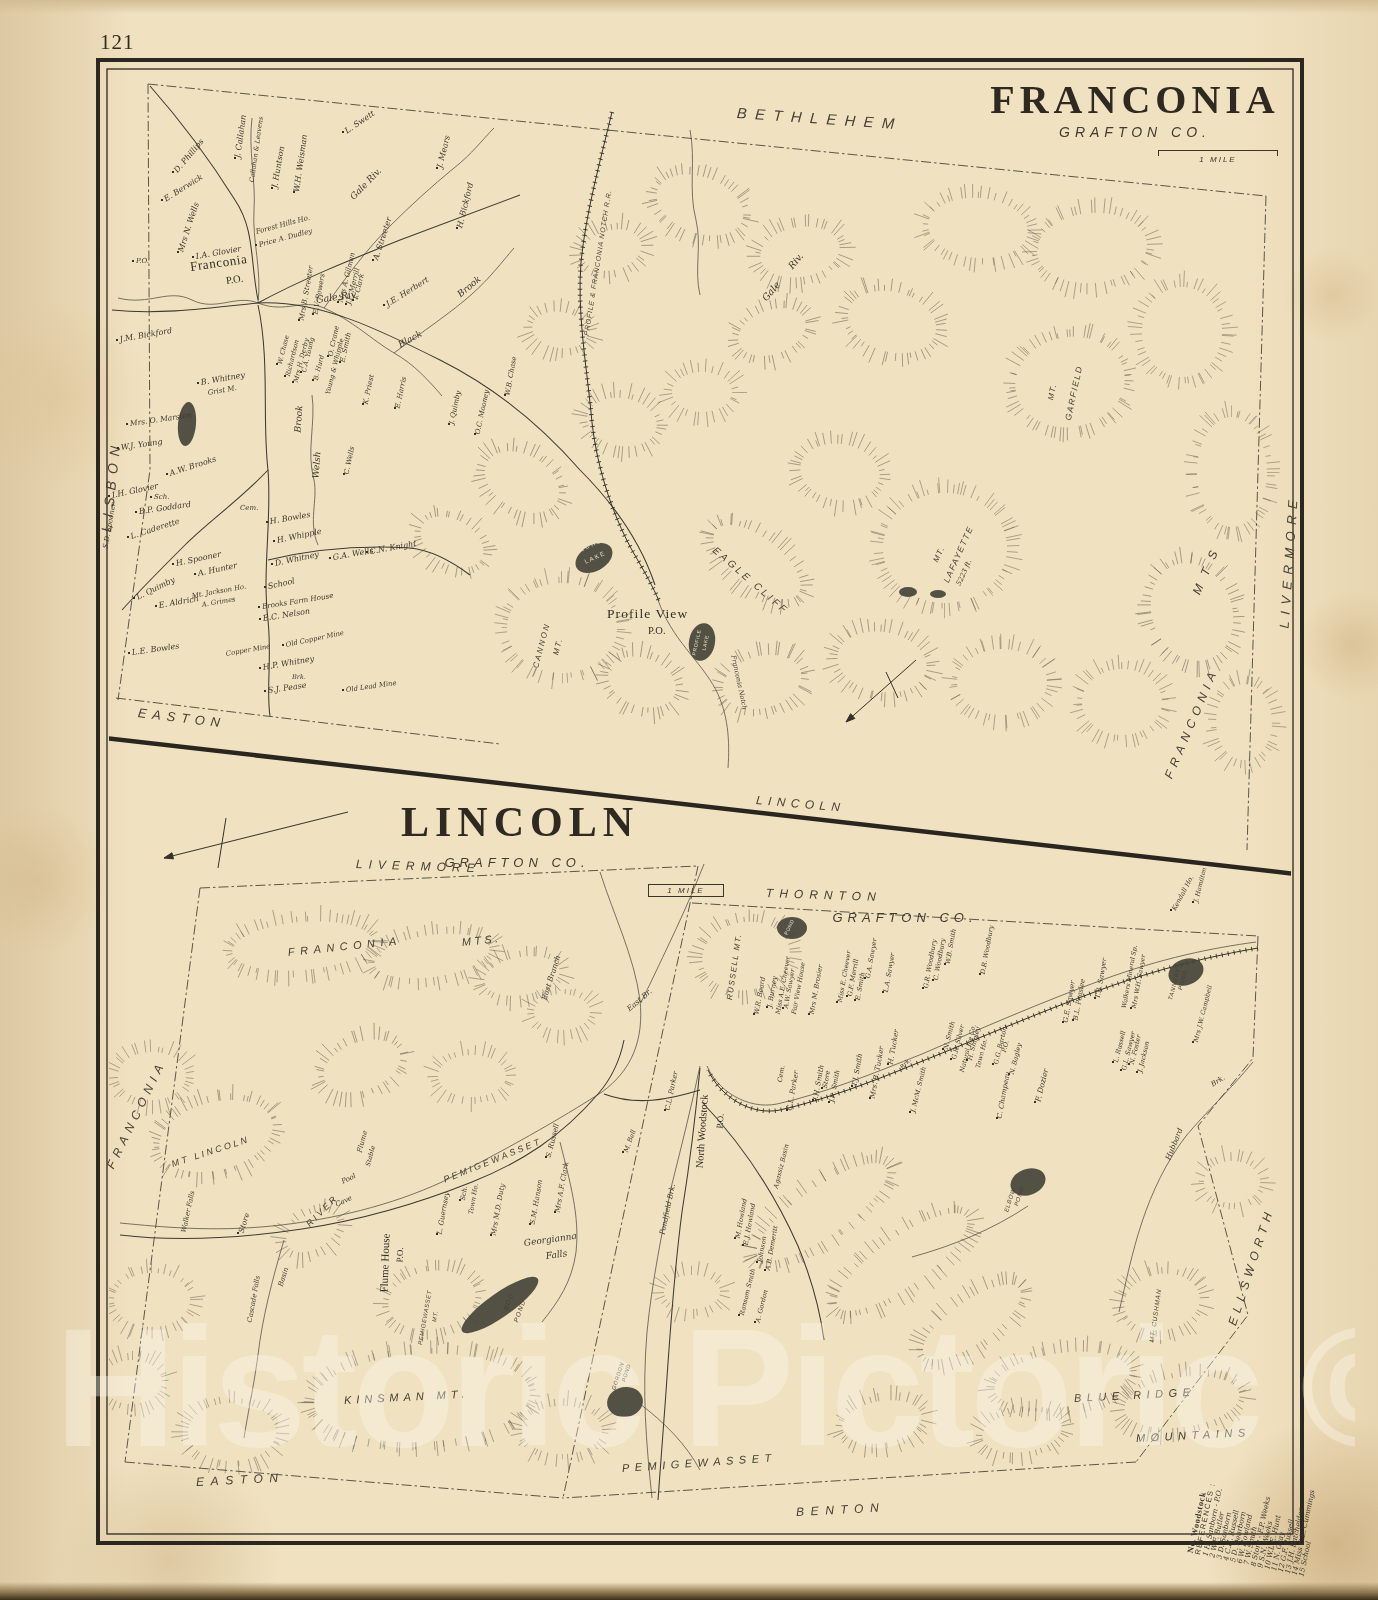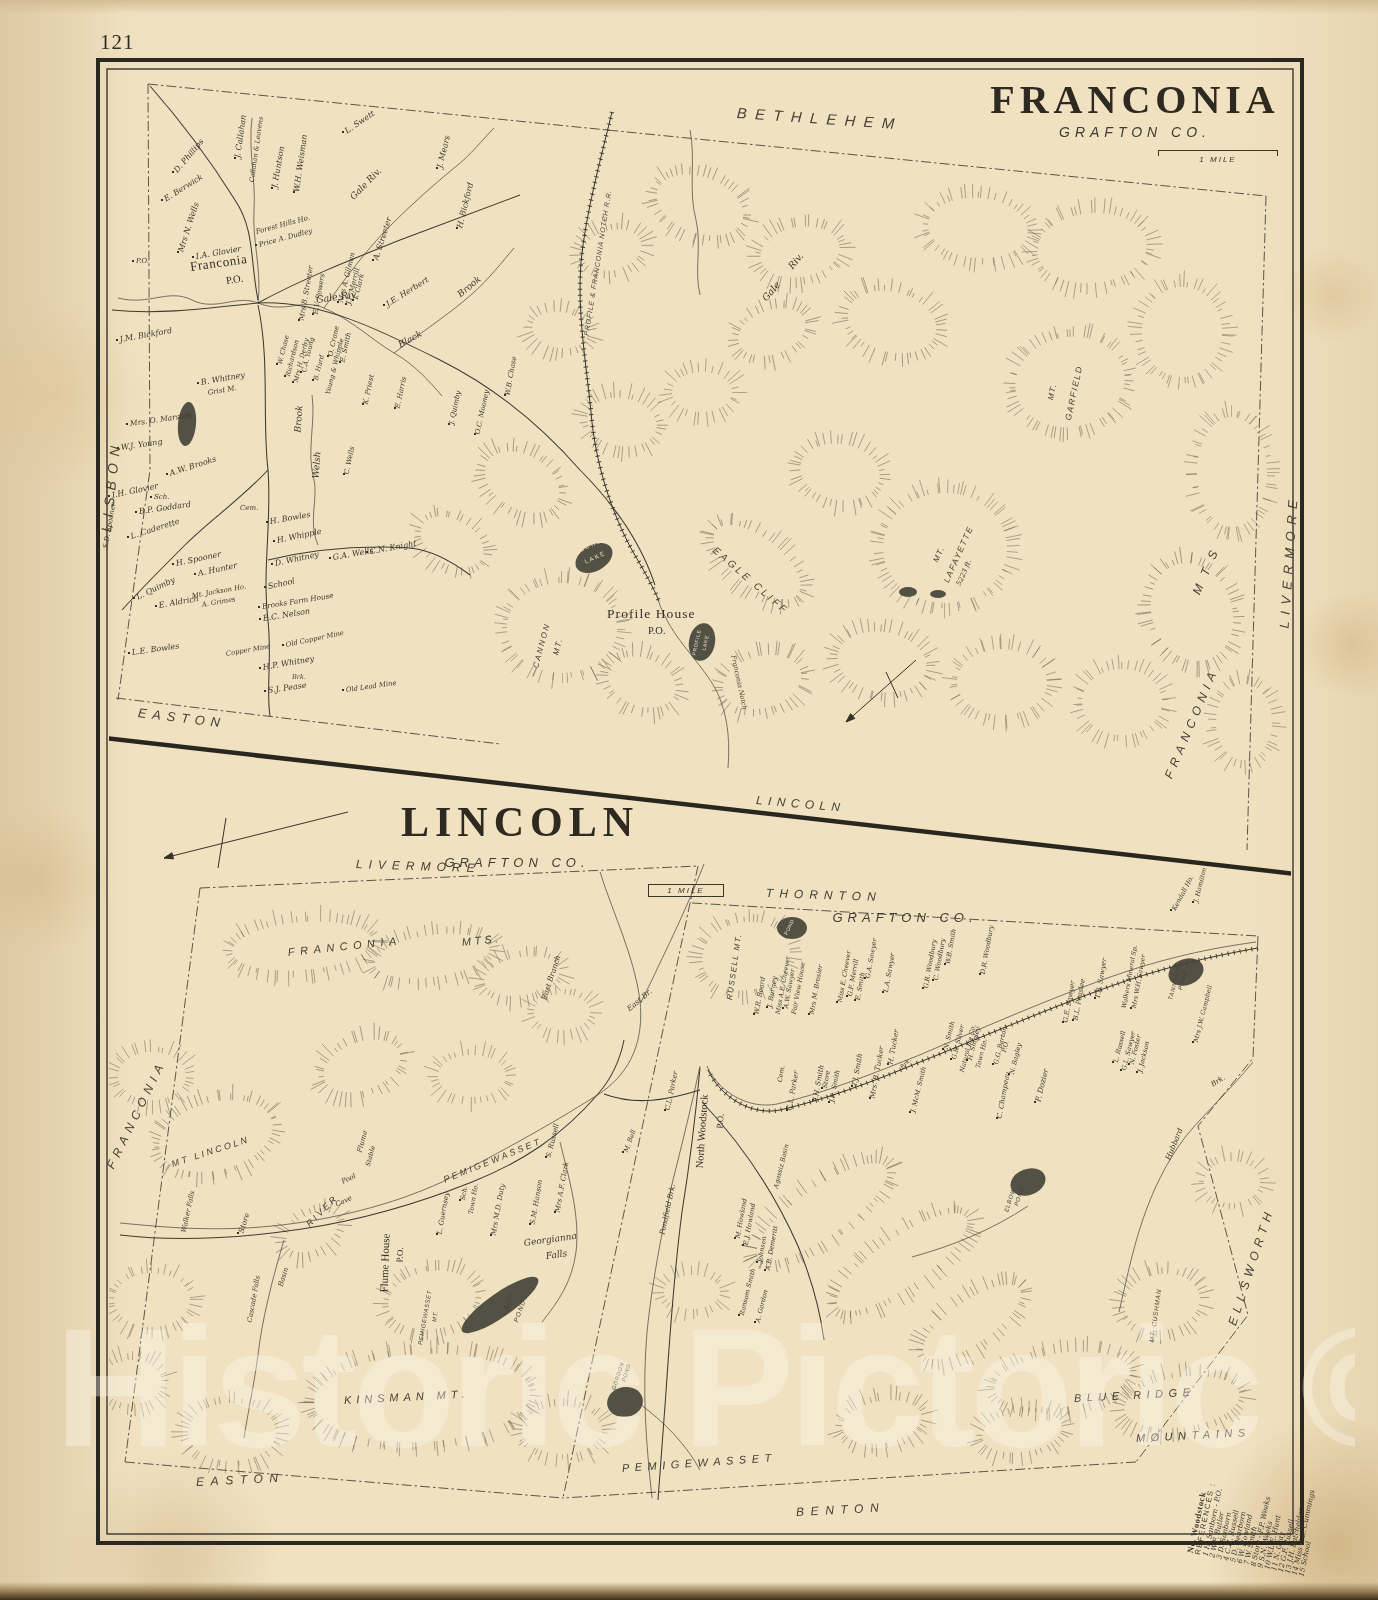--- a/index.html
+++ b/index.html
@@ -2668,21 +2668,21 @@
       <span class="lbl lbl-w" style="left: 694px; top: 652.5px; font-size: 5px; letter-spacing: 0.15em; transform: rotate(-78deg);">PROFILE</span>
       <span class="lbl lbl-w" style="left: 704px; top: 647.5px; font-size: 5px; letter-spacing: 0.15em; transform: rotate(-78deg);">LAKE</span>
       <span class="lbl lbl-i" style="left: 352px; top: 193.5px; font-size: 9px; transform: rotate(-46deg);">Gale Riv.</span>
       <span class="lbl lbl-i" style="left: 316px; top: 295.25px; font-size: 9.5px; transform: rotate(-8deg);">Gale Riv.</span>
       <span class="lbl lbl-i" style="left: 764px; top: 295.25px; font-size: 9.5px; transform: rotate(-50deg);">Gale</span>
       <span class="lbl lbl-i" style="left: 790px; top: 263.25px; font-size: 9.5px; transform: rotate(-50deg);">Riv.</span>
       <span class="lbl lbl-i" style="left: 459px; top: 290.5px; font-size: 9px; transform: rotate(-40deg);">Brook</span>
       <span class="lbl lbl-i" style="left: 399px; top: 340.5px; font-size: 9px; transform: rotate(-28deg);">Black</span>
       <span class="lbl lbl-i" style="left: 298px; top: 427.5px; font-size: 9px; transform: rotate(-86deg);">Brook</span>
       <span class="lbl lbl-i" style="left: 316px; top: 473.5px; font-size: 9px; transform: rotate(-86deg);">Welsh</span>
-      <span class="lbl lbl-r" style="left: 607px; top: 607.25px; font-size: 13.5px; letter-spacing: 0.08em; transform: rotate(0deg);">Profile House</span>
+      <span class="lbl lbl-r" style="left: 607px; top: 607.25px; font-size: 13.5px; letter-spacing: 0.08em; transform: rotate(0deg);">Profile View</span>
       <span class="lbl lbl-r" style="left: 648px; top: 625.75px; font-size: 10.5px; transform: rotate(0deg);">P.O.</span>
       <span class="lbl lbl-i" style="left: 733px; top: 651.75px; font-size: 6.5px; transform: rotate(78deg);">Franconia Notch</span>
       <span class="lbl lbl-r" style="left: 190px; top: 259.5px; font-size: 13px; letter-spacing: 0.05em; transform: rotate(-8deg);">Franconia</span>
       <span class="lbl lbl-r" style="left: 226px; top: 275.75px; font-size: 10.5px; transform: rotate(-8deg);">P.O.</span>
       <span class="lbl lbl-i" style="left: 136px; top: 257.5px; font-size: 7px; transform: rotate(0deg);">P.O.</span>
       <i class="hdot" style="left: 131.5px; top: 259.7px;"></i>
       <span class="lbl lbl-i" style="left: 176px; top: 168px; font-size: 8px; transform: rotate(-50deg);">D. Phillips</span>
       <i class="hdot" style="left: 171.5px; top: 170.7px;"></i>
       <span class="lbl lbl-i" style="left: 165px; top: 196px; font-size: 8px; transform: rotate(-32deg);">E. Berwick</span>
       <i class="hdot" style="left: 160.5px; top: 198.7px;"></i>

